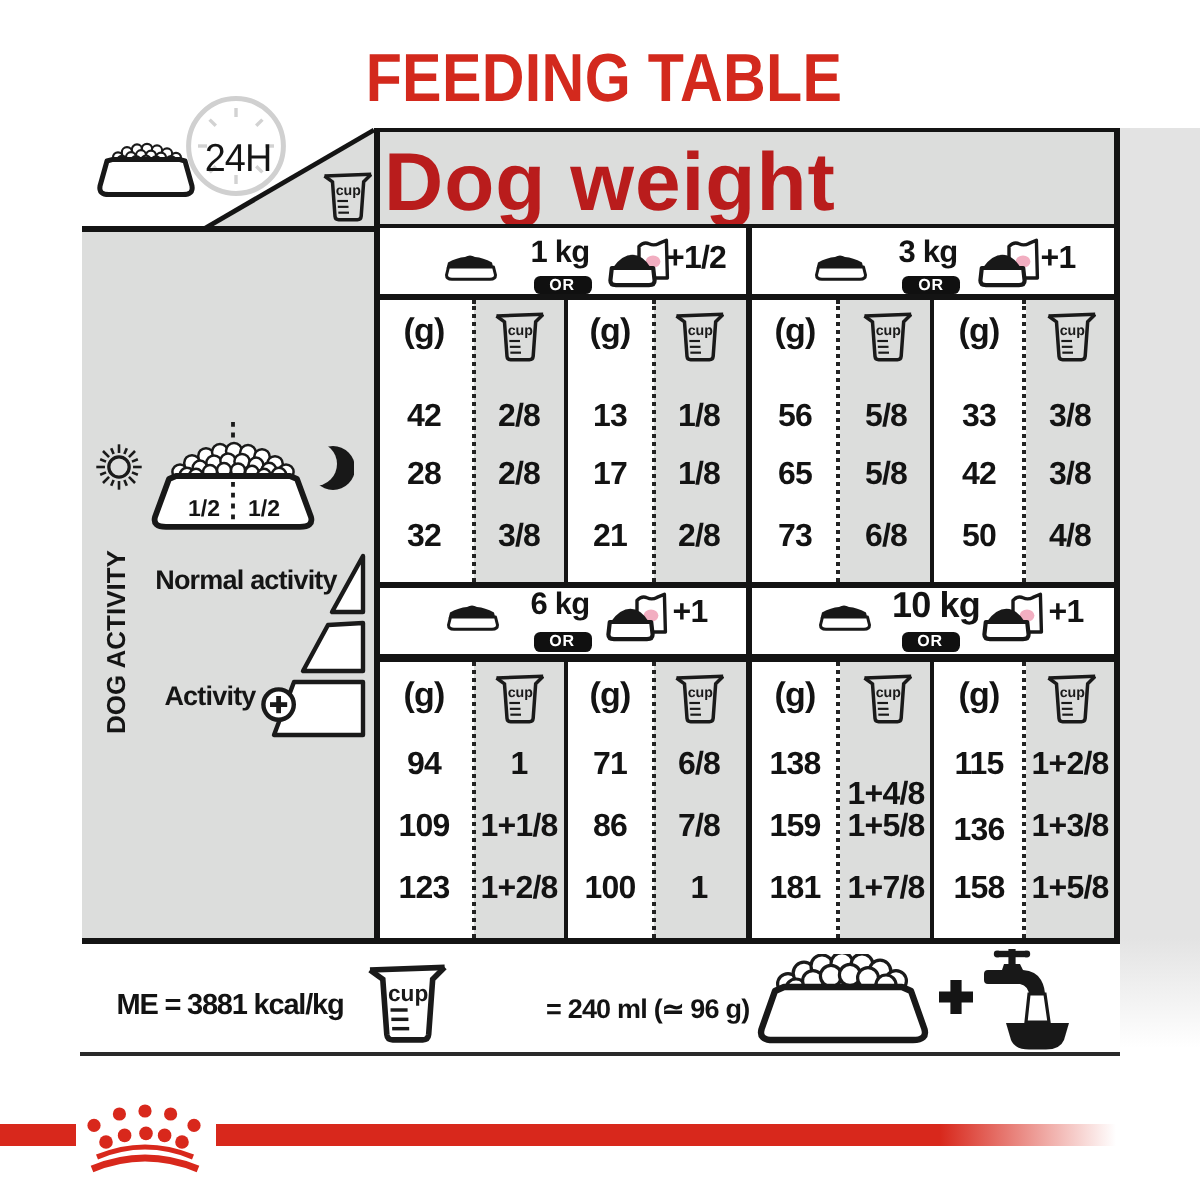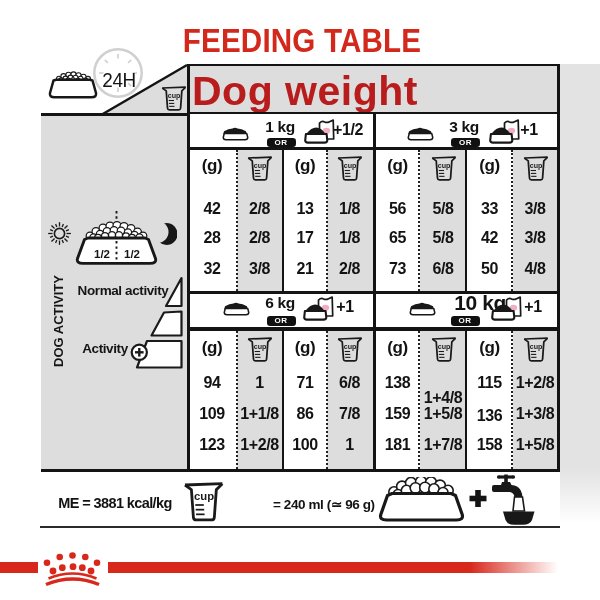--- a/index.html
+++ b/index.html
@@ -238,21 +238,21 @@
   <svg class="abs" style="left:303px;top:296px;" width="31" height="25" viewBox="0 0 31 25">
       <use href="#sachetbowl"></use>
     </svg>
 
   <div class="ctr num" style="left:345px;top:306.5px;font-size:16px;">+1</div>
 
   <svg class="abs" style="left:409px;top:302px;" width="27" height="14" viewBox="0 0 54 28">
       <use href="#smallbowl"></use>
     </svg>
 
-  <div class="ctr num" style="left:468px;top:303px;font-size:21px;margin-left:12px;">10 kg</div>
+  <div class="ctr num" style="left:468px;top:303px;font-size:18px;">10 kg</div>
 
   <div class="abs" style="left:450.5px;top:316px;width:29px;height:9.8px;background:#101010;border-radius:3.2px;color:#fff;font-size:8px;font-weight:bold;text-align:center;line-height:10.4px;letter-spacing:0.4px;">OR</div>
 
   <svg class="abs" style="left:491px;top:296px;" width="31" height="25" viewBox="0 0 31 25">
       <use href="#sachetbowl"></use>
     </svg>
 
   <div class="ctr num" style="left:533px;top:306.5px;font-size:16px;">+1</div>
 
   <div class="ctr num" style="left:212px;top:165.5px;font-size:17px;">(g)</div>

